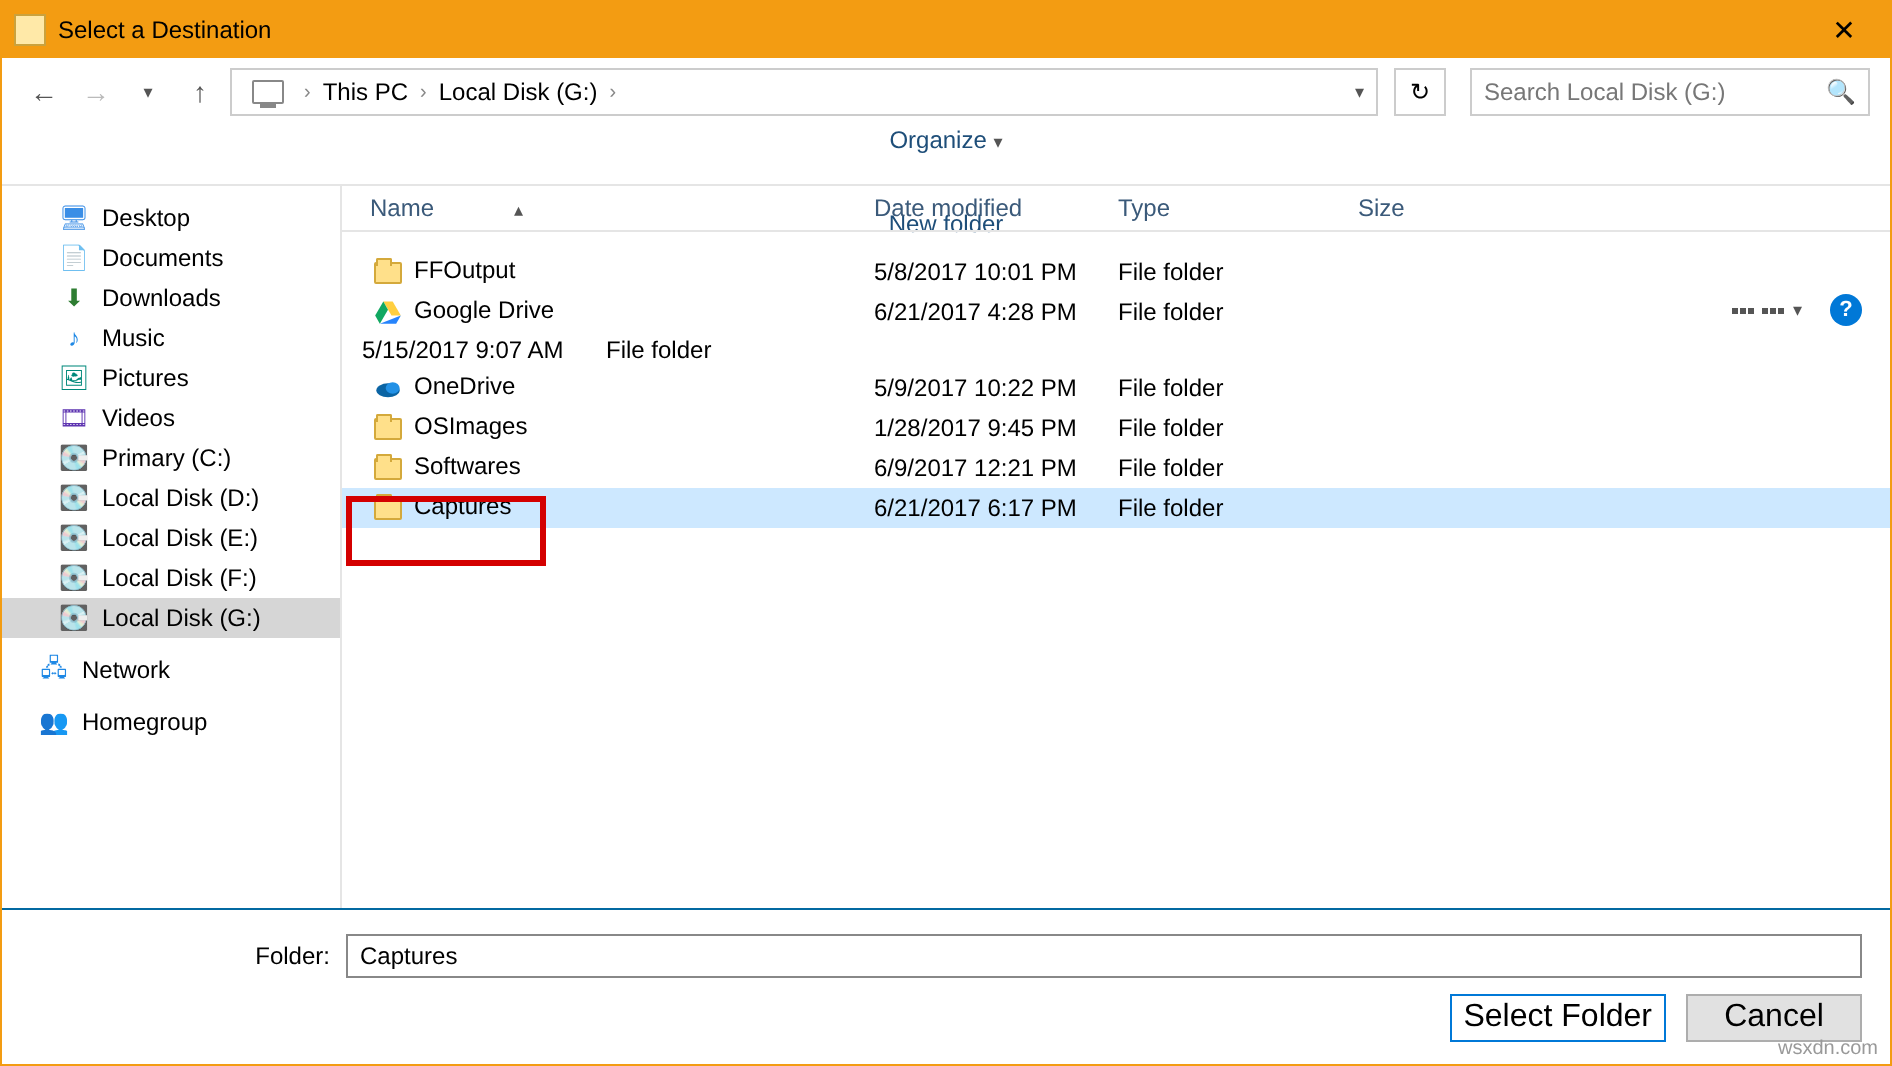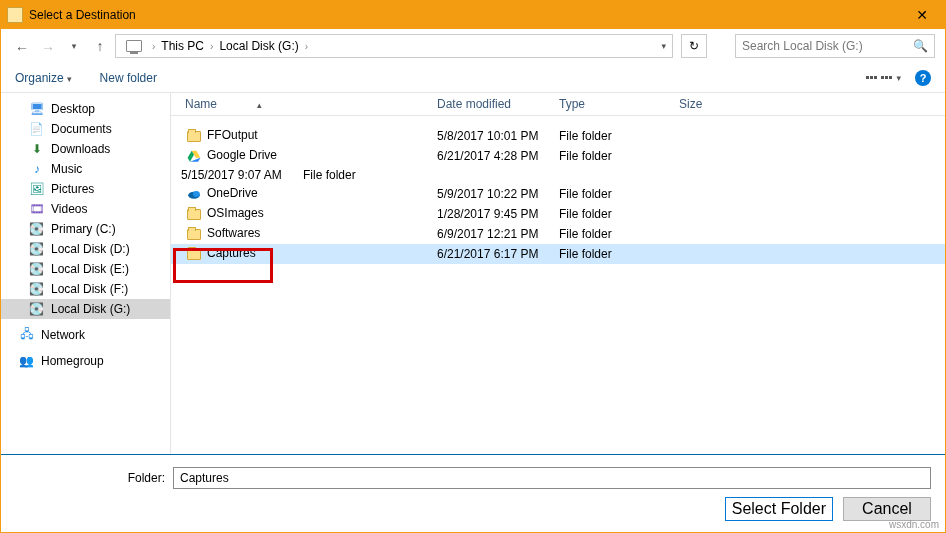--- a/index.html
+++ b/index.html
@@ -13,23 +13,23 @@
   .navrow { height: 34px; display: flex; align-items: center; padding: 6px 10px; gap:4px; }
   .navicon { width:22px; height:22px; display:flex; align-items:center; justify-content:center; color:#555; cursor:pointer; font-size:14px; }
   .navicon.disabled { color:#bbb; }
   .pcicon { width:16px; height:12px; border:1px solid #888; border-radius:1px; position:relative; margin-left:4px; margin-right:4px; }
   .pcicon::after{content:""; position:absolute; bottom:-3px; left:3px; right:3px; height:2px; background:#888;}
   .addr { flex:1; height:24px; border:1px solid #ccc; display:flex; align-items:center; padding:0 6px; gap:6px; font-size:12px; position:relative; }
   .addr .crumb { cursor:pointer; }
   .addr .sep { color:#888; font-size:10px; }
   .addr .right { margin-left:auto; display:flex; gap:8px; }
   .refresh-btn { width:26px; height:24px; border:1px solid #ccc; display:flex; align-items:center; justify-content:center; margin-left:4px; cursor:pointer; }
-  .search { width:200px; height:24px; border:1px solid #ccc; display:flex; align-items:center; padding:0 6px; color:#777; margin-left:24px; }
+  .search { width:200px; height:24px; border:1px solid #ccc; display:flex; align-items:center; padding:0 6px; color:#777; margin-left:8px; }
   .search .sicon { margin-left:auto; }
-  .toolbar { height:30px; border-bottom:1px solid #e5e5e5; display:flex; align-items:center; padding:0 14px; gap:28px; font-size:12px; color:#1e4e79; }
+  .toolbar { height:30px; border-bottom:1px solid #e5e5e5; display:flex; align-items:center; padding:0 14px; gap:28px; font-size:12px; color:#1e4e79;flex-direction:column; }
   .toolbar .rt { margin-left:auto; display:flex; gap:14px; align-items:center; color:#444;}
   .body { display:flex; height: calc(100% - 28px - 34px - 30px - 78px); }
   .tree { width:170px; border-right:1px solid #e5e5e5; padding:6px 0; overflow:hidden; }
   .tree .item { display:flex; align-items:center; gap:6px; padding:3px 6px 3px 28px; font-size:12px; cursor:pointer; white-space:nowrap; }
   .tree .item.group { padding-left:18px; margin-top:6px; }
   .tree .item.sel { background:#d6d6d6; }
   .tree .ic { width:16px; height:14px; display:flex; align-items:center; justify-content:center; font-size:12px; }
   .list { flex:1; padding:0; }
   .list .head { display:flex; padding:4px 0 4px 10px; border-bottom:1px solid #e5e5e5; color:#3b5a7a; font-size:12px; }
   .col-n { width:256px; padding-left:4px; }

